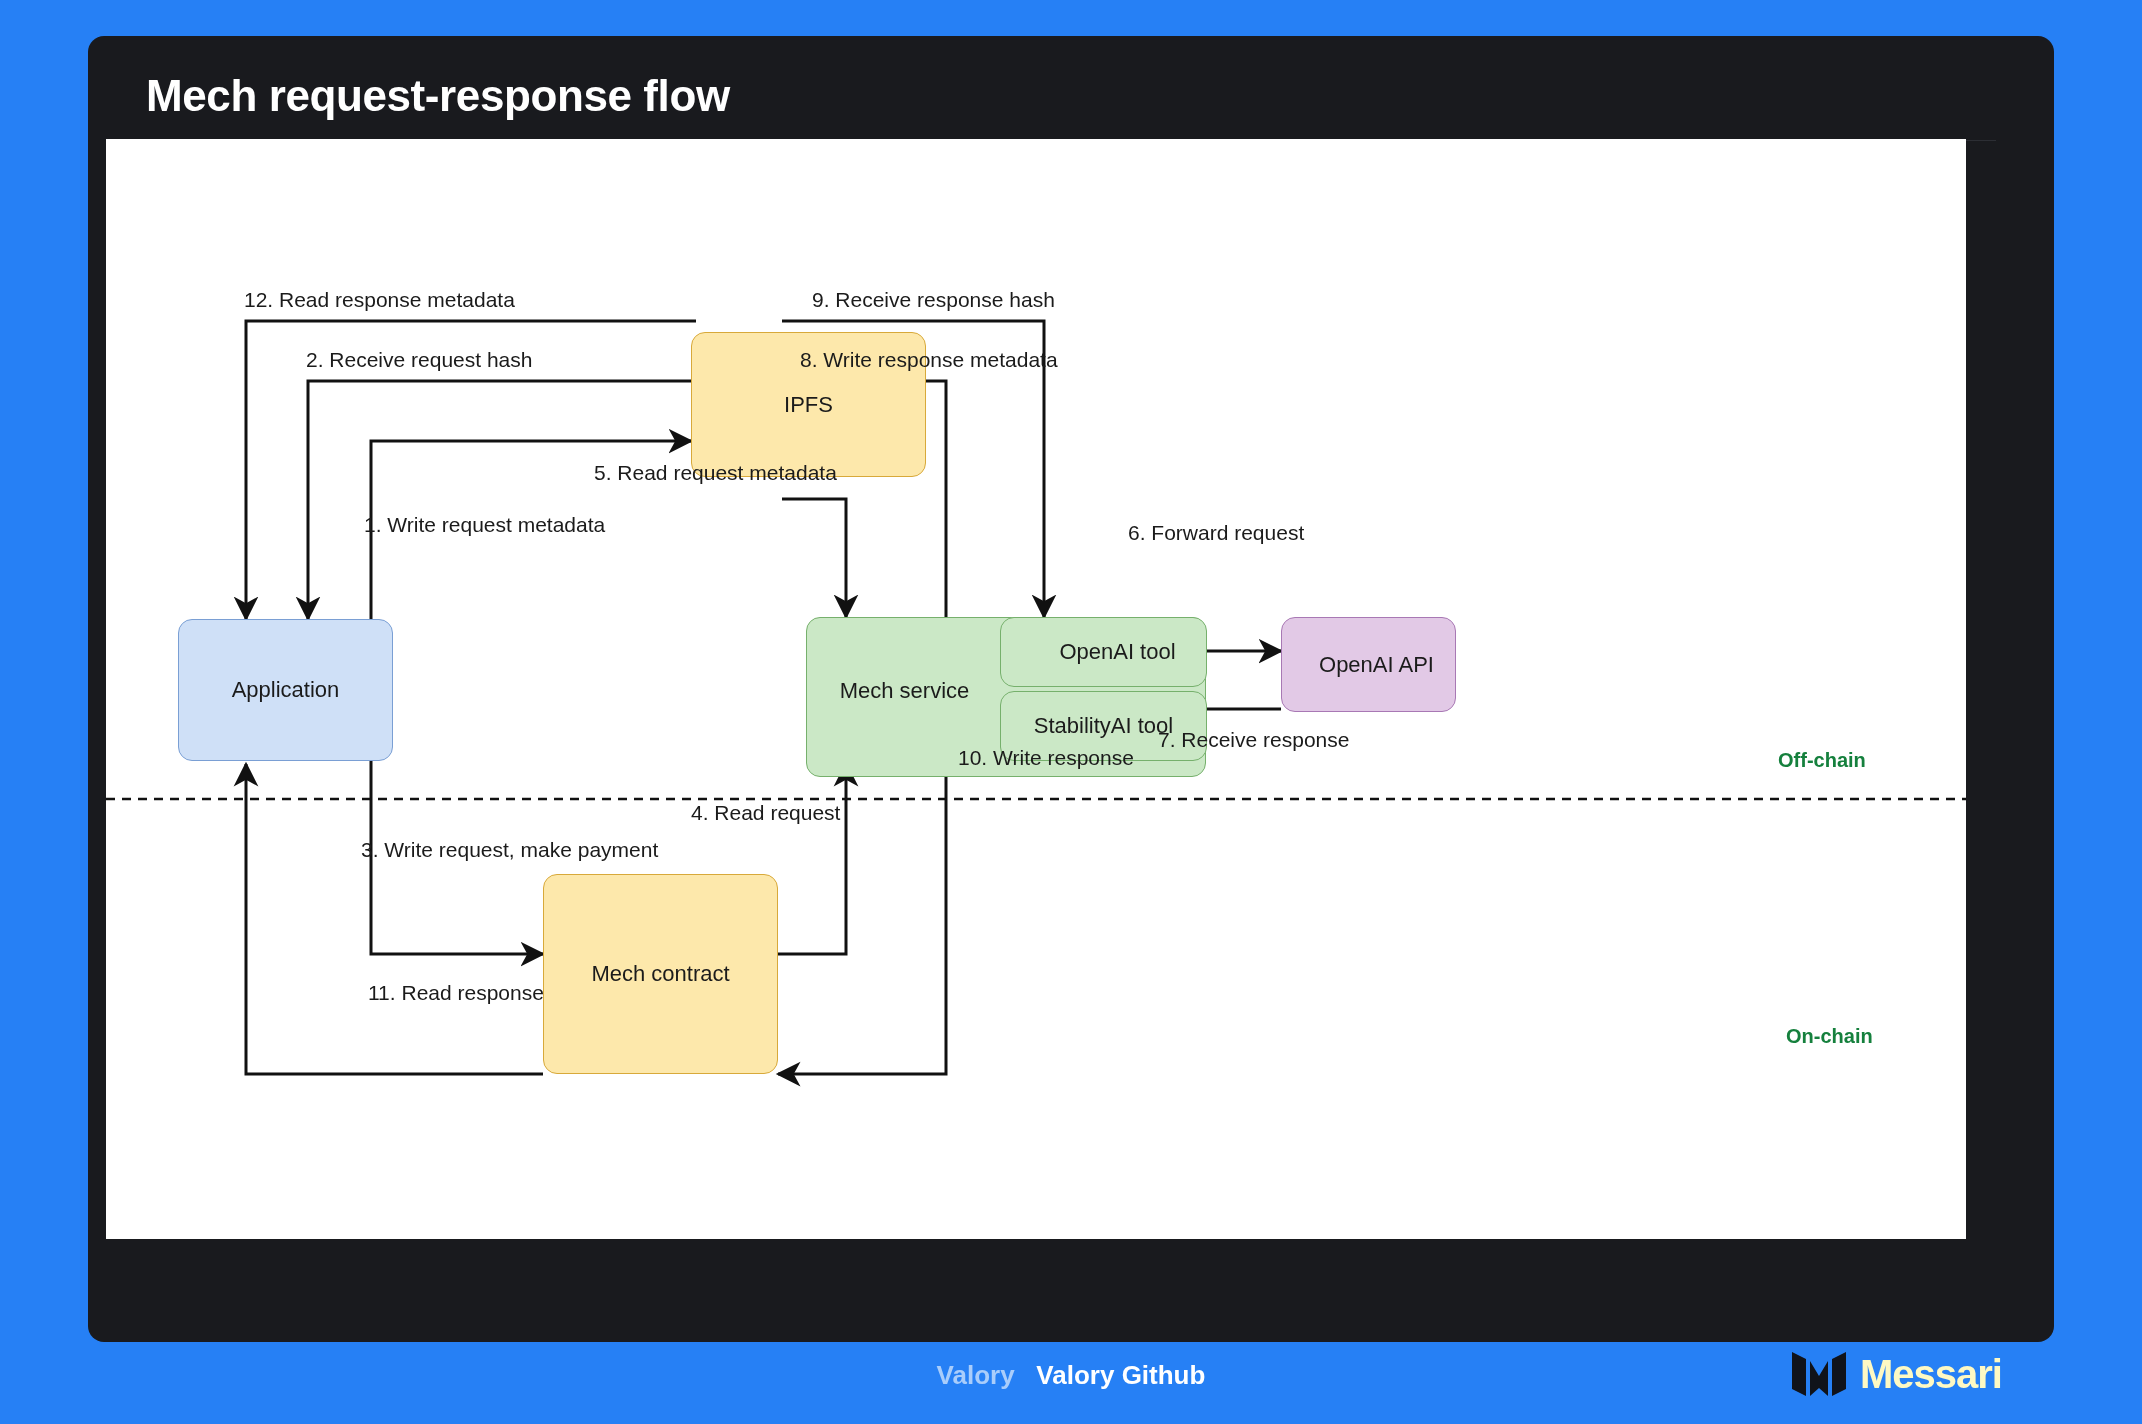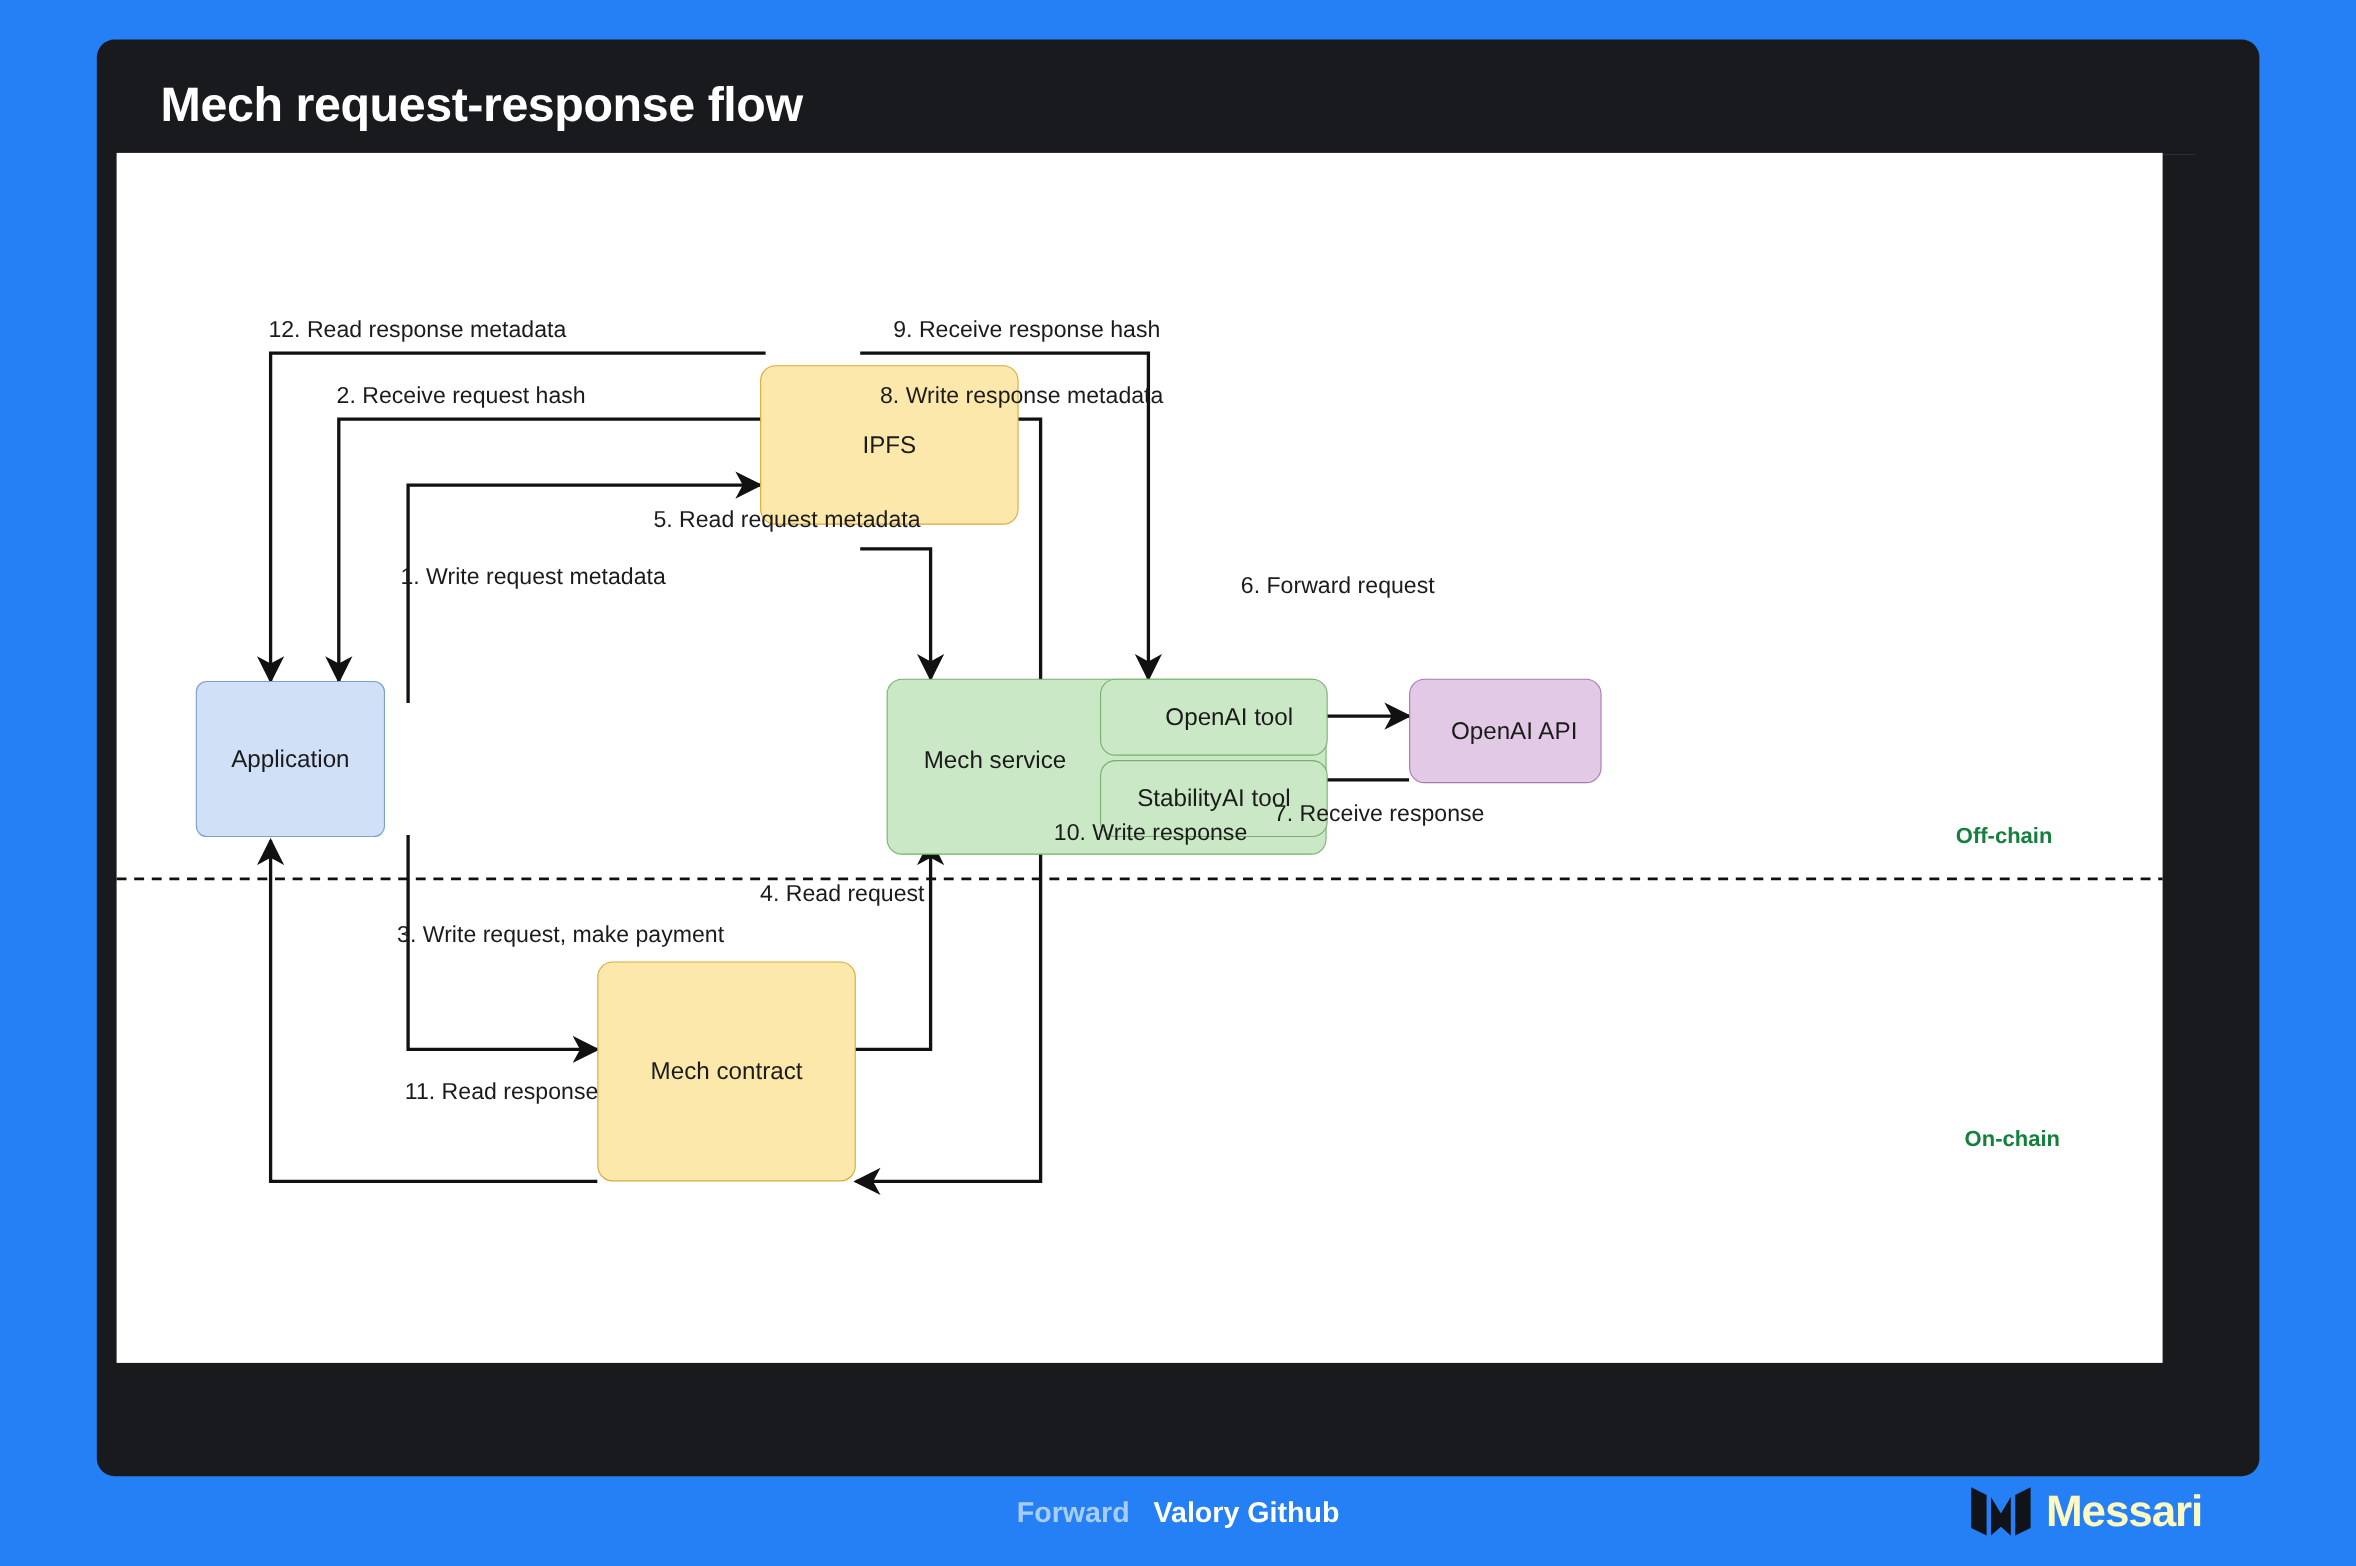--- a/index.html
+++ b/index.html
@@ -191,21 +191,21 @@
             <path d="M 667 815 L 740 815 L 740 625" marker-end="url(#arrow)"></path>
 
             <path d="M 840 620 L 840 935 L 672 935" marker-end="url(#arrow)"></path>
 
             <path d="M 437 935 L 140 935 L 140 625" marker-end="url(#arrow)"></path>
           </g>
 
           <line x1="0" y1="660" x2="1860" y2="660" stroke="#111111" stroke-width="2.5" stroke-dasharray="9 7"></line>
         </svg>
 
-        <div class="node app" style="left:72px; top:480px; width:172px; height:142px;border-radius:10px;">
+        <div class="node app" style="left:72px; top:480px; width:215px; height:142px;">
           <span>Application</span>
         </div>
 
         <div class="node ipfs" style="left:585px; top:158px; width:235px; height:145px;margin-top:35px;">
           <span>IPFS</span>
         </div>
 
         <div class="node mech" style="left:700px; top:478px; width:400px; height:160px;">
           <span style="position:absolute; left:0; top:0; width:195px; height:145px; display:flex; align-items:center; justify-content:center;">Mech service</span>
         </div>
@@ -253,21 +253,21 @@
         <div class="zone-label" style="left:1672px; top:610px;">Off-chain</div>
 
         <div class="zone-label" style="left:1680px; top:886px;">On-chain</div>
 
       </div>
     </div>
   </div>
 
   <div id="footer">
     <div id="source-line">
-      <span id="source-label">Forward</span>
+      <span id="source-label">Valory</span>
       <span>&nbsp;</span>
       <span id="source-name">Valory Github</span>
     </div>
 
     <div id="brand">
       <svg width="58" height="48" viewBox="0 0 58 48">
         <path d="M2 2 L16 9 L16 46 L2 39 Z" fill="#10131a"></path>
         <path d="M20 11 L29 26 L38 11 L38 46 L29 38 L20 46 Z" fill="#10131a"></path>
         <path d="M42 9 L56 2 L56 39 L42 46 Z" fill="#10131a"></path>
       </svg>

